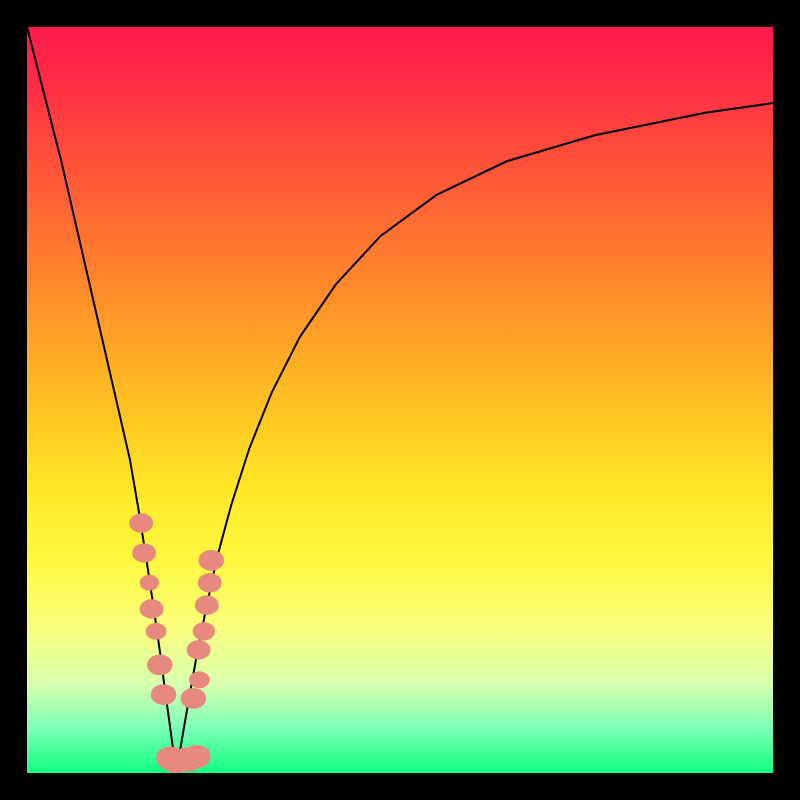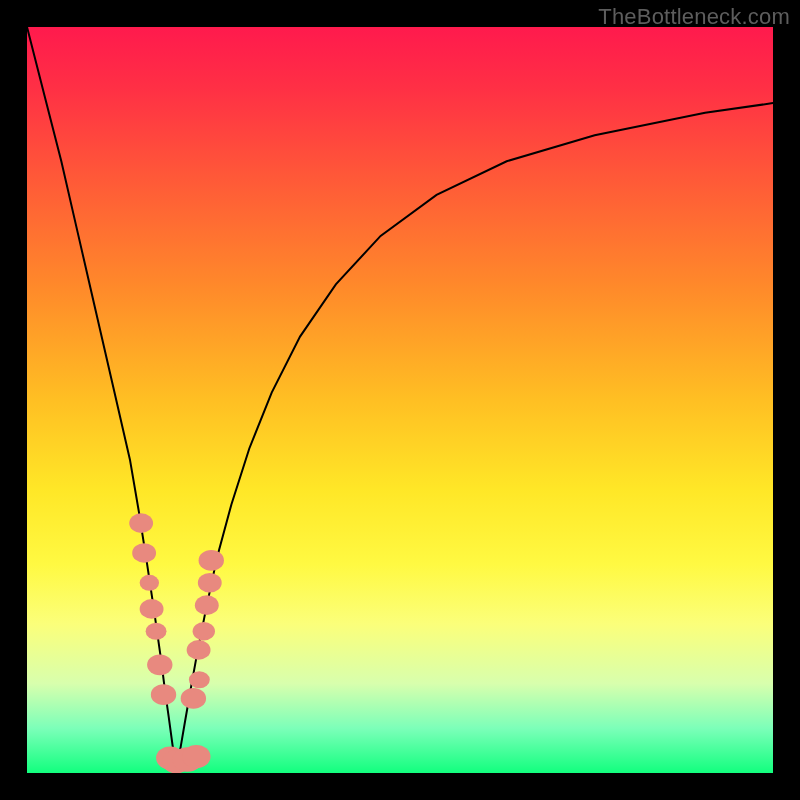--- a/index.html
+++ b/index.html
@@ -77,14 +77,13 @@
         <ellipse cx="169.34" cy="729.59" rx="14.17" ry="11.62" fill="#e8897f"></ellipse>
         <ellipse cx="166.36" cy="671.40" rx="12.68" ry="10.40" fill="#e8897f"></ellipse>
         <ellipse cx="172.33" cy="652.75" rx="10.44" ry="8.56" fill="#e8897f"></ellipse>
         <ellipse cx="171.58" cy="622.91" rx="11.94" ry="9.79" fill="#e8897f"></ellipse>
         <ellipse cx="176.80" cy="604.26" rx="11.19" ry="9.18" fill="#e8897f"></ellipse>
         <ellipse cx="179.79" cy="578.15" rx="11.94" ry="9.79" fill="#e8897f"></ellipse>
         <ellipse cx="182.77" cy="555.77" rx="11.94" ry="9.79" fill="#e8897f"></ellipse>
         <ellipse cx="184.26" cy="533.39" rx="12.68" ry="10.40" fill="#e8897f"></ellipse>
       </svg>
   </div>
-  <div class="watermark">TheBottleneck.com</div>
 </div>
 
 </body></html>

